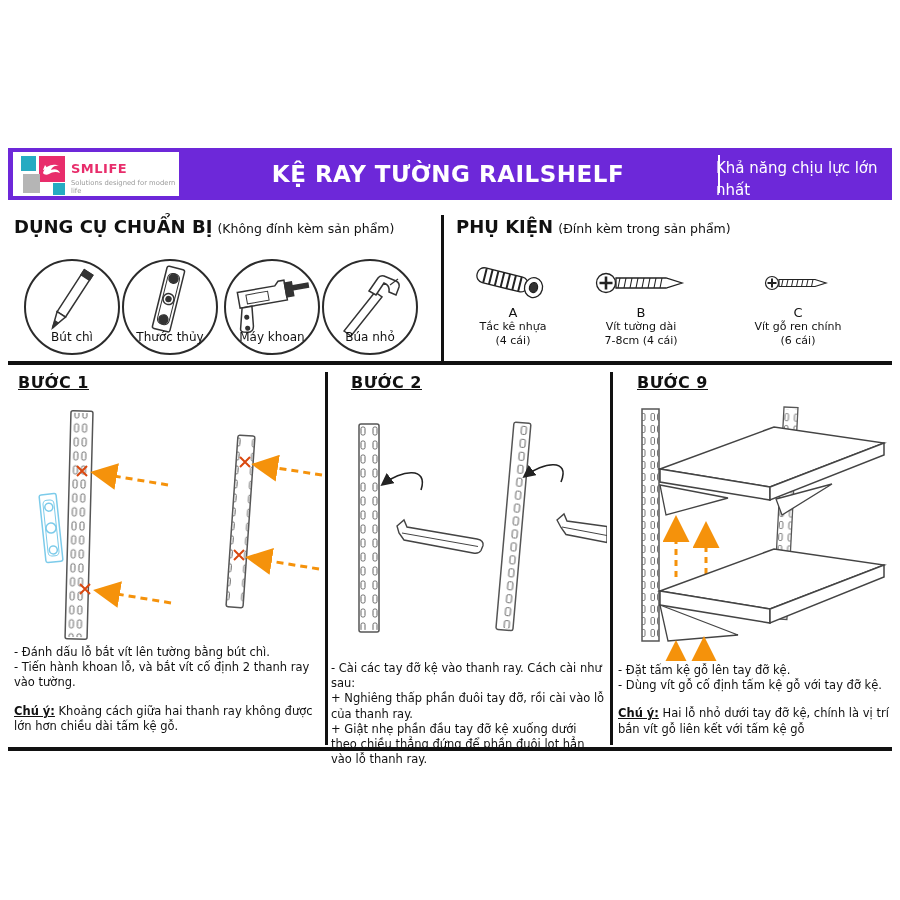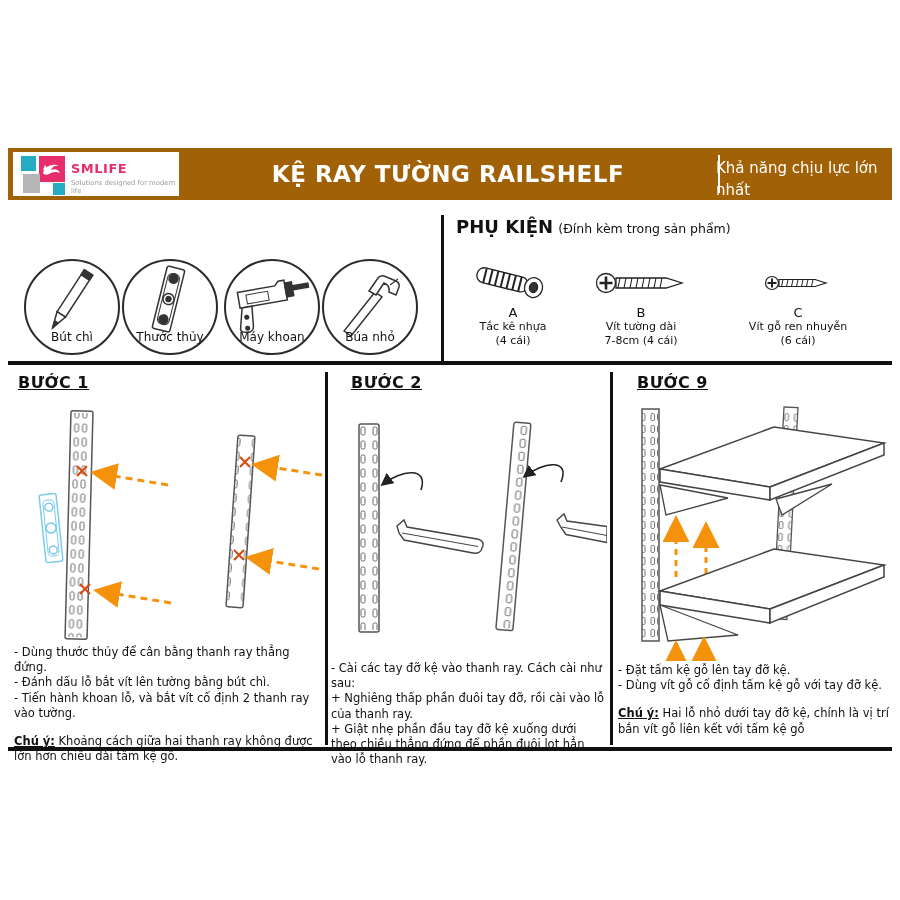--- a/index.html
+++ b/index.html
@@ -1,20 +1,20 @@
 <!DOCTYPE html>
 <html><head>
 <meta charset="utf-8">
 <style>
   html,body{margin:0;padding:0;background:#fff;}
   .page{position:relative;width:900px;height:900px;background:#fff;
         font-family:"DejaVu Sans","Liberation Sans",sans-serif;color:#111;overflow:hidden;}
 
   
-  .hdr{position:absolute;left:8px;top:148px;width:884px;height:52px;background:#a16207;}
+  .hdr{position:absolute;left:8px;top:148px;width:884px;height:52px;background:#6d28d9;}
   .logo-box{position:absolute;left:5px;top:4px;width:166px;height:44px;background:#fff;}
   .sq{position:absolute;}
   .logo-name{position:absolute;left:58px;top:9px;font-size:13px;font-weight:bold;color:#E82D6B;letter-spacing:.5px;}
   .logo-tag{position:absolute;left:58px;top:27px;font-size:6.8px;color:#9a9a9a;}
   .hdr-title{position:absolute;left:175px;top:0;width:530px;height:65px;line-height:52px;text-align:center;
              color:#fff;font-size:23px;font-weight:bold;letter-spacing:.5px;}
   .hdr-div{position:absolute;left:710px;top:7px;width:2px;height:38px;background:#fff;}
   .hdr-cap{position:absolute;left:708px;top:10px;color:#fff;font-size:15px;line-height:1.45;}
   .u{text-decoration:underline;}
 
@@ -63,20 +63,24 @@
     </div>
     <div class="hdr-title">KỆ RAY TƯỜNG RAILSHELF</div>
     <div class="hdr-div"></div>
     <div class="hdr-cap">
       <div><span>Khả năng chịu lực lớn nhất</span></div>
       <div><span class="u">Kệ RS</span><span>: 30kg/ 1 tầng kệ</span></div>
     </div>
   </div>
 
   <div class="tools">
+    <div class="tools-h">
+      <span class="sec-title">DỤNG CỤ CHUẨN BỊ</span>
+      <span class="sec-sub">(Không đính kèm sản phẩm)</span>
+    </div>
 
     <div class="tool-circle" style="left:16px;">
       <svg width="88" height="88" viewBox="0 0 88 88">
         <g transform="rotate(33 44 40)" stroke="#333" stroke-width="1.5" fill="#fff">
           <rect x="39" y="6" width="10" height="50"></rect>
           <rect x="39" y="6" width="10" height="6" fill="#333"></rect>
           <path d="M39,56 L44,72 L49,56 z"></path>
           <path d="M42.2,65 L44,72 L45.8,65 z" fill="#333"></path>
         </g>
       </svg>
@@ -168,21 +172,21 @@
       <svg width="70" height="38" viewBox="0 0 70 38" style="margin:0 auto;">
         <g stroke="#222" stroke-width="1.2" fill="#fff">
           <circle cx="9" cy="19" r="6.5"></circle>
           <path d="M9,14.5 v9 M4.5,19 h9" stroke-width="2"></path>
           <path d="M16,15.5 h36 l11,3.5 -11,3.5 h-36 z"></path>
           <path d="M20,15.5 l-1.5,7 M25,15.5 l-1.5,7 M30,15.5 l-1.5,7 M35,15.5 l-1.5,7 M40,15.5 l-1.5,7 M45,15.5 l-1.5,7 M50,15.5 l-1.5,7" stroke-width="1"></path>
         </g>
       </svg>
       <div class="acc-letter">C</div>
       <div class="acc-cap">
-        <div>Vít gỗ ren nhuyễn</div>
+        <div>Vít gỗ ren chính</div>
         <div>(6 cái)</div>
       </div>
     </div>
   </div>
 
   <div class="hline" style="top:361px;"></div>
 
   <div class="col" style="left:8px;width:317px;">
     <div class="step-title" style="left:10px;top:8px;">BƯỚC 1</div>
     <svg width="300" height="235" viewBox="0 0 300 235" style="position:absolute;left:18px;top:42px;">
@@ -224,21 +228,20 @@
       <g stroke="#D9480F" stroke-width="2">
         <path d="M214,50 l10,10 M224,50 l-10,10"></path>
         <path d="M208,143 l10,10 M218,143 l-10,10"></path>
       </g>
       <g stroke="#F5920B" stroke-width="3" stroke-dasharray="7 5" fill="none">
         <line x1="296" y1="68" x2="231" y2="58" marker-end="url(#arrO1)"></line>
         <line x1="293" y1="162" x2="225" y2="151" marker-end="url(#arrO1)"></line>
       </g>
     </svg>
     <div class="step-text" style="left:6px;top:280px;width:308px;">
-      <div>- Dùng thước thủy để cân bằng thanh ray thẳng đứng.</div>
       <div>- Đánh dấu lỗ bắt vít lên tường bằng bút chì.</div>
       <div>- Tiến hành khoan lỗ, và bắt vít cố định 2 thanh ray vào tường.</div>
       <div class="note">
         <span class="note-label">Chú ý:</span><span> Khoảng cách giữa hai thanh ray không được lớn hơn chiều dài tấm kệ gỗ.</span>
       </div>
     </div>
   </div>
 
   <div class="vdiv-col" style="left:325px;"></div>
 

